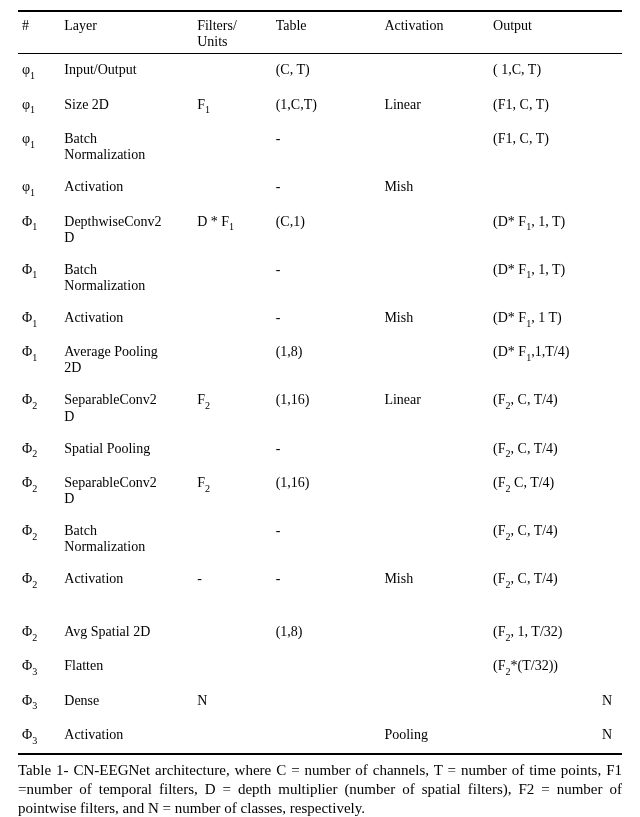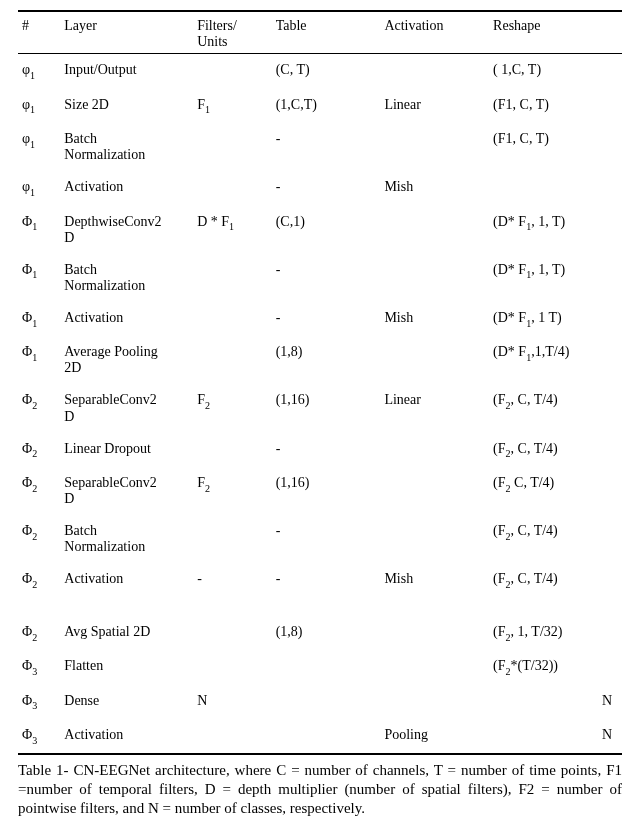--- a/index.html
+++ b/index.html
@@ -72,21 +72,21 @@
     <thead>
       <tr>
         <th>#</th>
         <th>Layer</th>
         <th>
           <span>Filters/</span><br>
           <span>Units</span>
         </th>
         <th>Table</th>
         <th>Activation</th>
-        <th>Reshape</th>
+        <th>Output</th>
       </tr>
     </thead>
     <tbody id="tbody">
         <tr>
           <td>φ<span class="sub">1</span></td>
           <td>Input/Output</td>
           <td></td>
           <td>(C, T)</td>
           <td></td>
           <td>( 1,C, T)</td>
@@ -150,21 +150,21 @@
         <tr>
           <td>Φ<span class="sub">2</span></td>
           <td>SeparableConv2<br>D</td>
           <td>F<span class="sub">2</span></td>
           <td>(1,16)</td>
           <td>Linear</td>
           <td>(F<span class="sub">2</span>, C, T/4)</td>
         </tr>
         <tr>
           <td>Φ<span class="sub">2</span></td>
-          <td>Linear Dropout</td>
+          <td>Spatial Pooling</td>
           <td></td>
           <td>-</td>
           <td></td>
           <td>(F<span class="sub">2</span>, C, T/4)</td>
         </tr>
         <tr>
           <td>Φ<span class="sub">2</span></td>
           <td>SeparableConv2<br>D</td>
           <td>F<span class="sub">2</span></td>
           <td>(1,16)</td>

